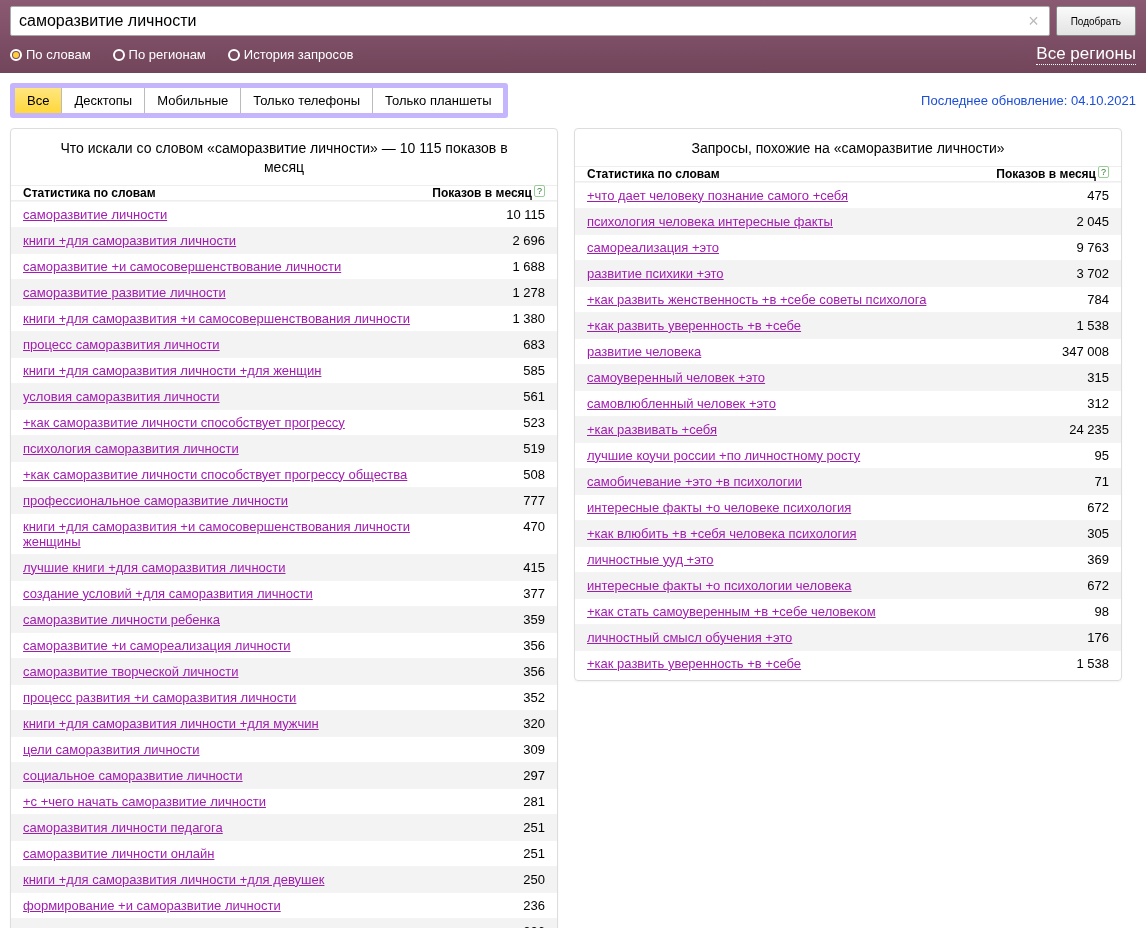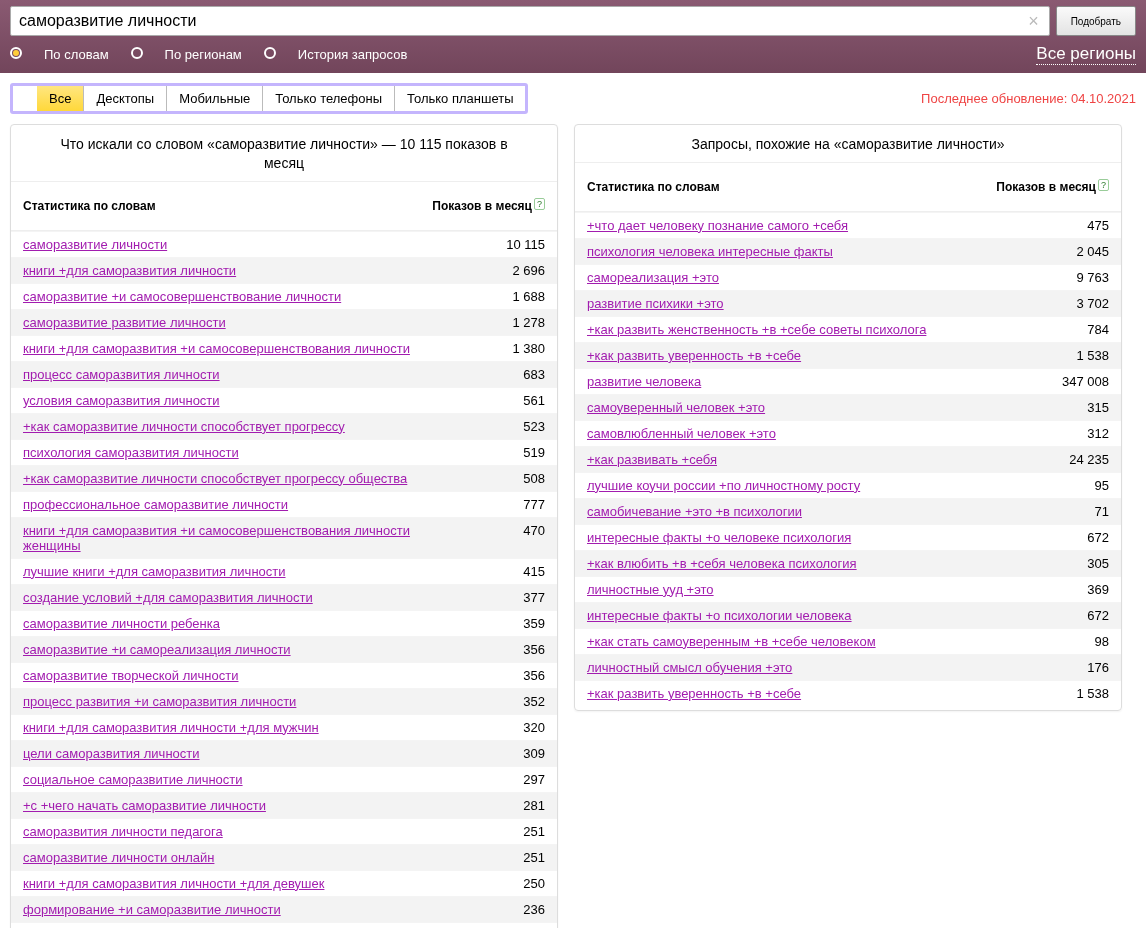--- a/index.html
+++ b/index.html
@@ -53,54 +53,54 @@
     cursor: pointer;
   }
   .radio-row{
     margin-top:8px;
     display:flex;
     align-items:center;
     gap:22px;
     color:#fff;
     font-size:13px;
   }
-  .radio-row label{display:flex;align-items:flex-start;gap:22px;cursor:pointer;}
+  .radio-row label{display:flex;align-items:center;gap:4px;cursor:pointer;}
   .radio-dot{
     width:12px;height:12px;border-radius:50%;
     border:2px solid #fff;display:inline-block;position:relative;
   }
   .radio-dot.filled::after{
     content:"";position:absolute;inset:1px;background:#ffce3a;border-radius:50%;
   }
   .all-regions{
     margin-left:auto;color:#fff;border-bottom:1px dotted #fff;cursor:pointer;font-size:17px;
   }
   .toolbar{
     display:flex;align-items:center;padding:10px 10px;gap:0;
   }
-  .tabset{display:flex;border:3px solid #c4b5fd;border-radius:3px;overflow:hidden;padding-left:24px;}
+  .tabset{display:flex;border:5px solid #c4b5fd;border-radius:3px;overflow:hidden;}
   .tab{
     padding:5px 12px;font-size:13px;background:#fff;border-right:1px solid #bbb;cursor:pointer;
   }
   .tab:last-child{border-right:0;}
   .tab.active{background:linear-gradient(#ffe680,#ffd83a);}
-  .update{margin-left:auto;font-size:13px;color:#ef4444;}
+  .update{margin-left:auto;font-size:13px;color:#1d4ed8;}
   .cols{display:flex;gap:16px;padding:0 10px 16px 10px;align-items:flex-start;}
   .panel{
     border:1px solid #ddd;border-radius:4px;padding:10px 0 4px 0;
     box-shadow:0 1px 2px rgba(0,0,0,.05);
   }
   .panel.left{flex:0 0 548px;}
   .panel.right{flex:0 0 548px;}
   .panel-title{
     text-align:center;font-size:14px;padding:0 30px 8px 30px;line-height:1.35;
   }
   .thead{
     display:flex;justify-content:space-between;
-    font-weight:bold;font-size:12px;padding:17px 12px;border-top:1px solid #eee;border-bottom:1px solid #eee;
+    font-weight:bold;font-size:12px;padding:0 12px;border-top:1px solid #eee;border-bottom:1px solid #eee;
   }
   .thead .help{font-weight:normal;color:#2b7a2b;border:1px solid #9c9;border-radius:2px;font-size:9px;padding:0 2px;margin-left:2px;vertical-align:top;}
   table{width:100%;border-collapse:collapse;}
   tr.row td{padding:5px 12px;font-size:13px;border-top:1px solid #f4f4f4;vertical-align:top;}
   tr.row:nth-child(even) td{background:#f3f3f3;}
   td.q a{color:#a21caf;}
   td.n{ text-align:right;white-space:nowrap;width:100px;}
 </style>
 </head>
 <body>
@@ -169,20 +169,24 @@
             </tr>
             <tr class="row">
               <td class="q"><a href="#">книги +для саморазвития +и самосовершенствования личности</a></td>
               <td class="n">1 380</td>
             </tr>
             <tr class="row">
               <td class="q"><a href="#">процесс саморазвития личности</a></td>
               <td class="n">683</td>
             </tr>
             <tr class="row">
+              <td class="q"><a href="#">книги +для саморазвития личности +для женщин</a></td>
+              <td class="n">585</td>
+            </tr>
+            <tr class="row">
               <td class="q"><a href="#">условия саморазвития личности</a></td>
               <td class="n">561</td>
             </tr>
             <tr class="row">
               <td class="q"><a href="#">+как саморазвитие личности способствует прогрессу</a></td>
               <td class="n">523</td>
             </tr>
             <tr class="row">
               <td class="q"><a href="#">психология саморазвития личности</a></td>
               <td class="n">519</td>

